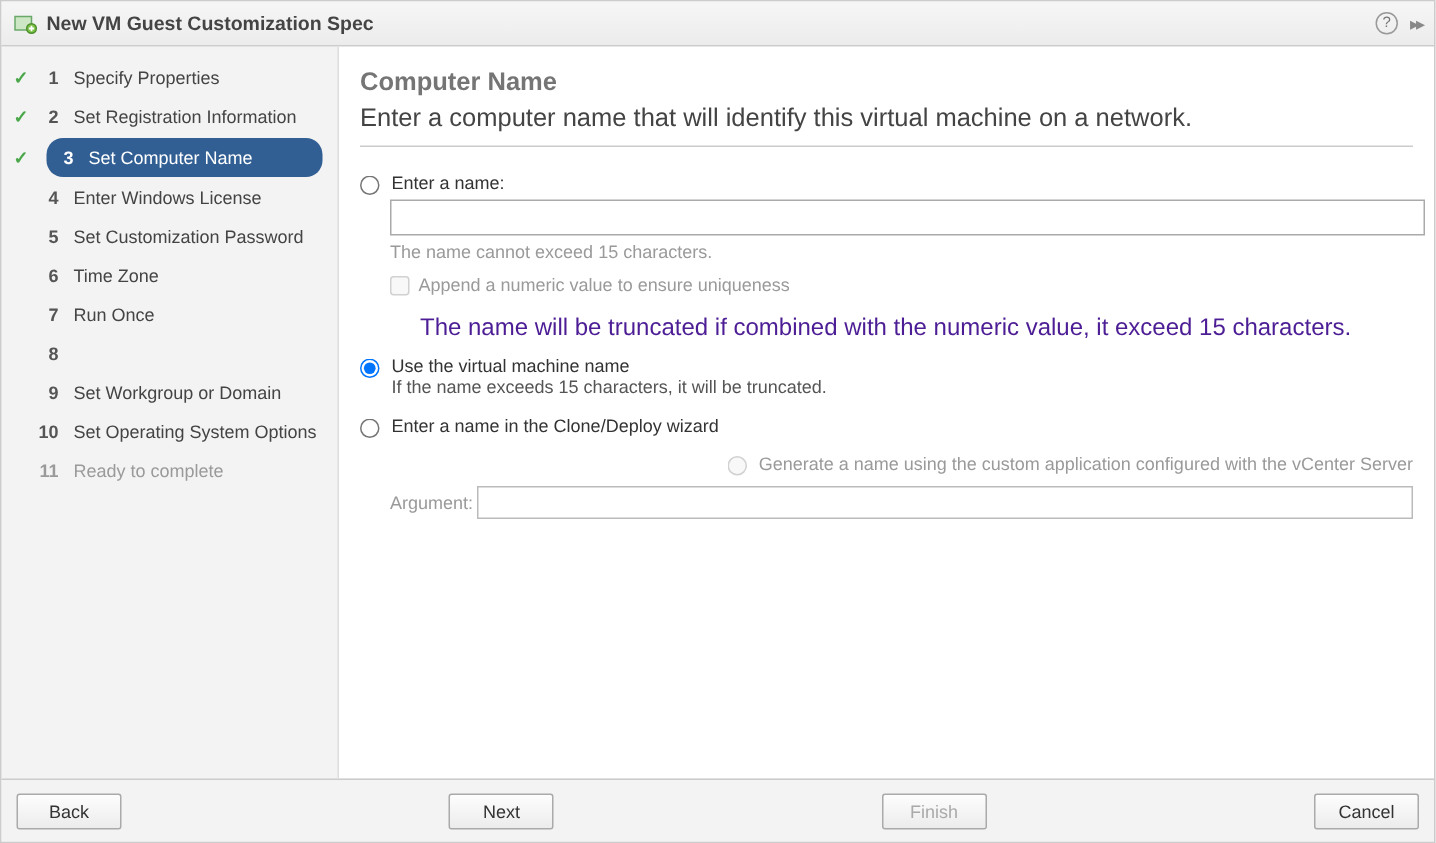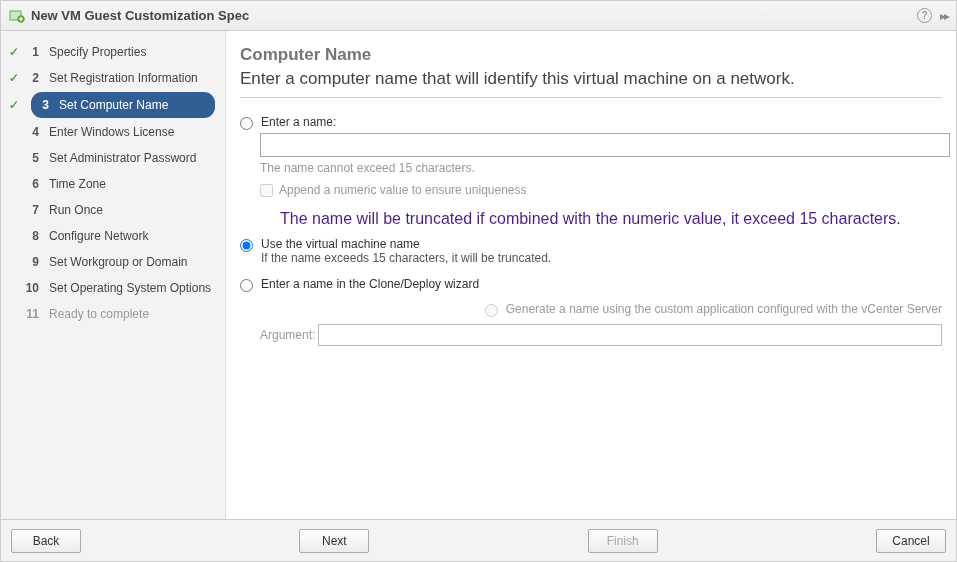--- a/index.html
+++ b/index.html
@@ -83,36 +83,35 @@
         </div>
       </div>
       <div class="step">
         <span class="check"></span>
         <span class="num">4</span>
         <span class="label">Enter Windows License</span>
       </div>
       <div class="step">
         <span class="check"></span>
         <span class="num">5</span>
-        <span class="label">Set Administrator Password</span>
+        <span class="label">Set Customization Password</span>
       </div>
       <div class="step">
         <span class="check"></span>
         <span class="num">6</span>
         <span class="label">Time Zone</span>
       </div>
       <div class="step">
         <span class="check"></span>
         <span class="num">7</span>
         <span class="label">Run Once</span>
       </div>
       <div class="step">
         <span class="check"></span>
         <span class="num">8</span>
-        <span class="label">Configure Network</span>
       </div>
       <div class="step">
         <span class="check"></span>
         <span class="num">9</span>
         <span class="label">Set Workgroup or Domain</span>
       </div>
       <div class="step">
         <span class="check"></span>
         <span class="num">10</span>
         <span class="label">Set Operating System Options</span>

